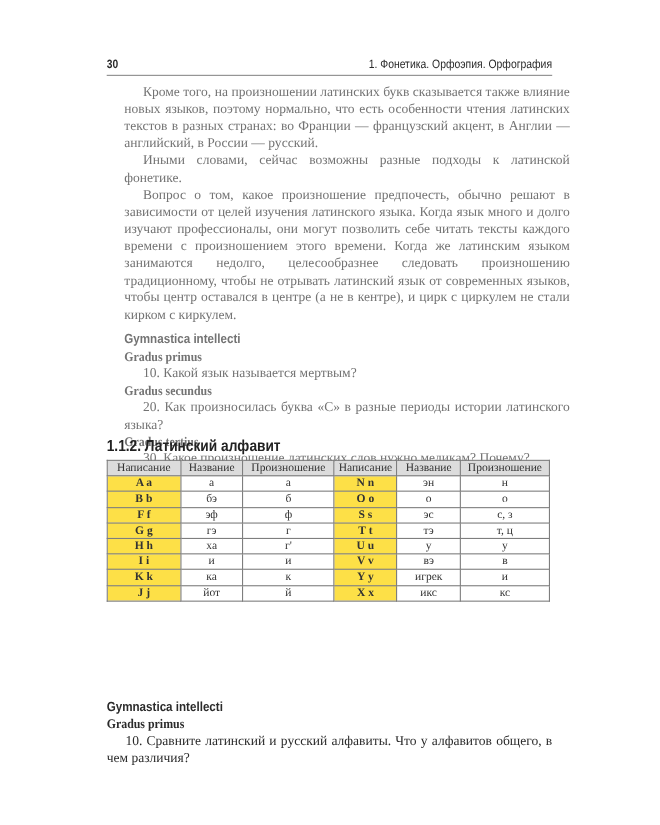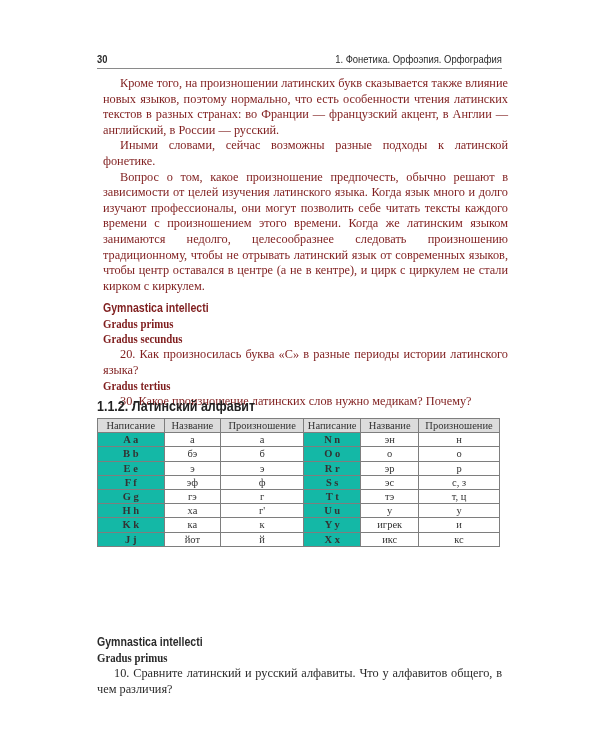--- a/index.html
+++ b/index.html
@@ -6,42 +6,42 @@
   body { width: 600px; height: 750px; position: relative; overflow: hidden; color: #2a2a2a; }
   .page { position: absolute; left: 0; top: 0; width: 600px; height: 750px; }
   .running-head {
     position: absolute; left: 97px; top: 50px; width: 405px; height: 18px;
     border-bottom: 1.2px solid #8a8a8a;
     font-family: "Liberation Sans", sans-serif; font-size: 11px; color: #2a2a2a;
   }
   .running-head .pnum { position: absolute; left: 0; top: 3px; font-weight: bold; font-size: 11px; transform: scaleX(0.85); transform-origin: left; }
   .running-head .chap { position: absolute; right: 0; top: 3px; font-size: 11px; transform: scaleX(0.86); transform-origin: right; }
   .body {
-    position: absolute; left: 103px; top: 76px; width: 405px;
-    font-family: "Liberation Serif", serif; font-size: 12.3px; line-height: 15.6px; color: #7f1d1d;
+    position: absolute; left: 113px; top: 76px; width: 405px;
+    font-family: "Liberation Serif", serif; font-size: 12.3px; line-height: 15.6px; color: #737373;
   }
   .p { text-align: justify; text-indent: 17px; margin: 0; }
   .h-gym { font-family: "Liberation Sans", sans-serif; font-weight: bold; font-size: 12px; margin-top: 6px; line-height: 17px; transform: scaleX(0.88); transform-origin: left; white-space: nowrap; }
   .h-grad { font-family: "Liberation Serif", serif; font-weight: bold; font-size: 12px; line-height: 15px; transform: scaleX(0.9); transform-origin: left; white-space: nowrap; }
   .q { text-indent: 17px; margin: 0; text-align: justify; }
   .sec-title {
     position: absolute; left: 97px; top: 398px;
     font-family: "Liberation Sans", sans-serif; font-weight: bold; font-size: 14.5px; color: #222;
     transform: scaleX(0.86); transform-origin: left; white-space: nowrap;
   }
   table.alpha {
     position: absolute; left: 97px; top: 418px; width: 403px;
     border-collapse: collapse;
     font-family: "Liberation Serif", serif; font-size: 10.5px; color: #333;
   }
   table.alpha td, table.alpha th {
     border: 1px solid #7e7e7e; height: 13.2px; padding: 0; text-align: center; line-height: 13px;
   }
   table.alpha th { font-weight: normal; background: #dcdcdc; font-size: 10.5px; }
-  table.alpha td.letter { background: #14b8a6; font-weight: bold; }
+  table.alpha td.letter { background: #fde047; font-weight: bold; }
   table.alpha { border: 1.2px solid #6e6e6e; }
   .col1 { width: 67px; } .col2 { width: 57px; } .col3 { width: 83px; }
   .col4 { width: 57px; } .col5 { width: 58px; } .col6 { width: 81px; }
   .tail {
     position: absolute; left: 97px; top: 628px; width: 405px;
     font-family: "Liberation Serif", serif; font-size: 12.3px; line-height: 15.6px; color: #2b2b2b;
   }
 </style>
 </head>
 <body>
@@ -53,20 +53,21 @@
     <span class="chap">1. Фонетика. Орфоэпия. Орфография</span>
   </div>
 
   <div class="body">
     <p class="p">Кроме того, на произношении латинских букв сказывается также влияние новых языков, поэтому нормально, что есть особенности чтения латинских текстов в разных странах: во Франции — французский акцент, в Англии — английский, в России — русский.</p>
     <p class="p">Иными словами, сейчас возможны разные подходы к латинской фонетике.</p>
     <p class="p">Вопрос о том, какое произношение предпочесть, обычно решают в зависимости от целей изучения латинского языка. Когда язык много и долго изучают профессионалы, они могут позволить себе читать тексты каждого времени с произношением этого времени. Когда же латинским языком занимаются недолго, целесообразнее следовать произношению традиционному, чтобы не отрывать латинский язык от современных языков, чтобы центр оставался в центре (а не в кентре), и цирк с циркулем не стали кирком с киркулем.</p>
 
     <div class="h-gym">Gymnastica intellecti</div>
     <div class="h-grad">Gradus primus</div>
+    <p class="q">10. Какой язык называется мертвым?</p>
     <div class="h-grad">Gradus secundus</div>
     <p class="q">20. Как произносилась буква «С» в разные периоды истории латинского языка?</p>
     <div class="h-grad">Gradus tertius</div>
     <p class="q">30. Какое произношение латинских слов нужно медикам? Почему?</p>
   </div>
 
   <div class="sec-title">1.1.2. Латинский алфавит</div>
 
   <table class="alpha">
     <thead>
@@ -90,28 +91,20 @@
         </tr>
         <tr>
           <td class="letter">B b</td>
           <td>бэ</td>
           <td>б</td>
           <td class="letter">O o</td>
           <td>о</td>
           <td>о</td>
         </tr>
         <tr>
-          <td class="letter">E e</td>
-          <td>э</td>
-          <td>э</td>
-          <td class="letter">R r</td>
-          <td>эр</td>
-          <td>р</td>
-        </tr>
-        <tr>
           <td class="letter">F f</td>
           <td>эф</td>
           <td>ф</td>
           <td class="letter">S s</td>
           <td>эс</td>
           <td>с, з</td>
         </tr>
         <tr>
           <td class="letter">G g</td>
           <td>гэ</td>
@@ -120,20 +113,28 @@
           <td>тэ</td>
           <td>т, ц</td>
         </tr>
         <tr>
           <td class="letter">H h</td>
           <td>ха</td>
           <td>г'</td>
           <td class="letter">U u</td>
           <td>у</td>
           <td>у</td>
+        </tr>
+        <tr>
+          <td class="letter">I i</td>
+          <td>и</td>
+          <td>и</td>
+          <td class="letter">V v</td>
+          <td>вэ</td>
+          <td>в</td>
         </tr>
         <tr>
           <td class="letter">K k</td>
           <td>ка</td>
           <td>к</td>
           <td class="letter">Y y</td>
           <td>игрек</td>
           <td>и</td>
         </tr>
         <tr>

